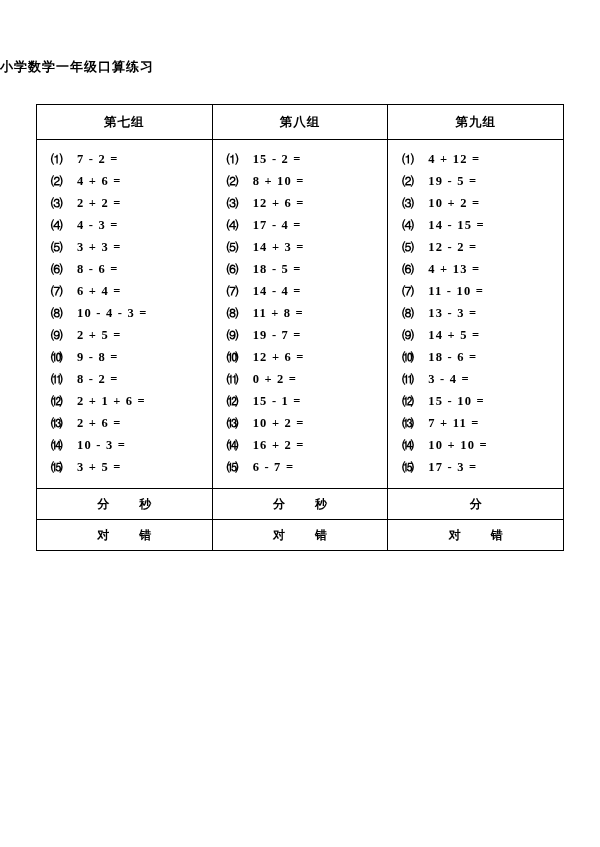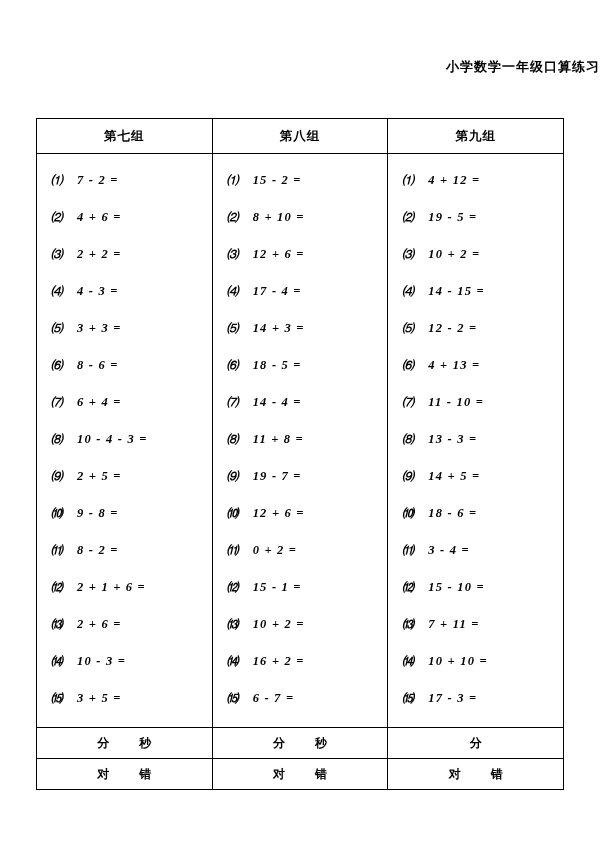--- a/index.html
+++ b/index.html
@@ -15,30 +15,30 @@
     position: relative;
   }
   .page {
     width: 600px;
     height: 847px;
     box-sizing: border-box;
     padding: 0;
     position: relative;
   }
   .doc-title {
-    text-align: right;
+    text-align: left;
     font-size: 13px;
     font-weight: bold;
     letter-spacing: 1px;
     padding-top: 58px;
     padding-bottom: 0;
     font-family: "Liberation Serif", "DejaVu Serif", serif;
   }
   .sheet {
-    margin: 42px 36px 0 36px;
+    margin: 28px 36px 0 36px;
     border-collapse: collapse;
     width: 528px;
     table-layout: fixed;
   }
   .sheet td, .sheet th {
     border: 1px solid #000000;
     vertical-align: middle;
   }
   .sheet th.group-head {
     text-align: center;
@@ -52,25 +52,24 @@
     vertical-align: top;
   }
   ol.problems {
     list-style: none;
     margin: 0;
     padding: 0 6px 0 14px;
   }
   ol.problems li {
     font-size: 12.5px;
     font-weight: bold;
-    line-height: 37px;
+    line-height: 22px;
     white-space: nowrap;
     letter-spacing: 0.6px;
     font-family: "Liberation Serif", "DejaVu Serif", serif;
-    font-style: italic;
   }
   .pnum {
     display: inline-block;
     min-width: 26px;
     font-weight: bold;
     font-size: 11.5px;
     letter-spacing: 0;
   }
   .expr {
     font-weight: bold;

